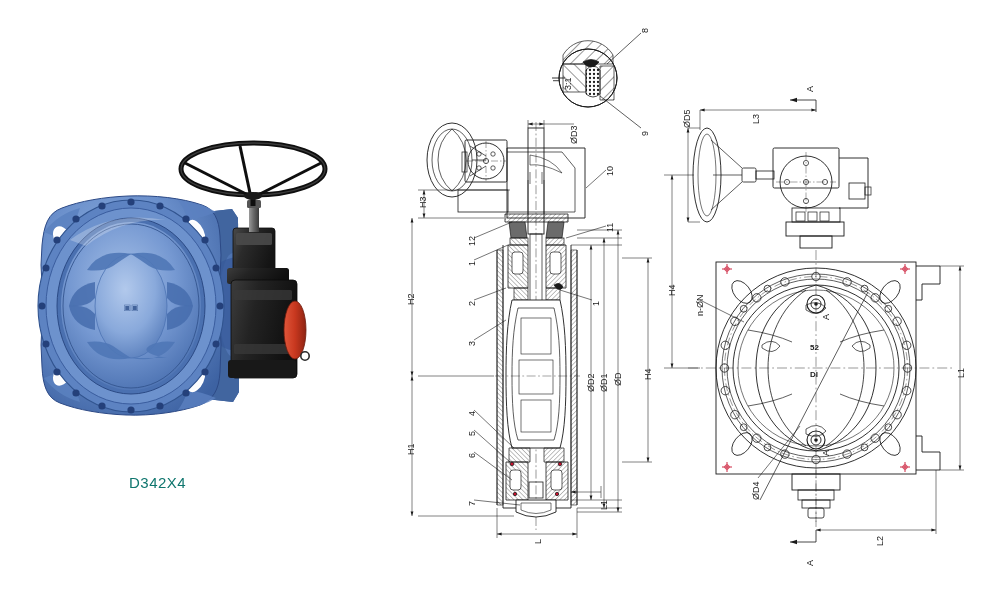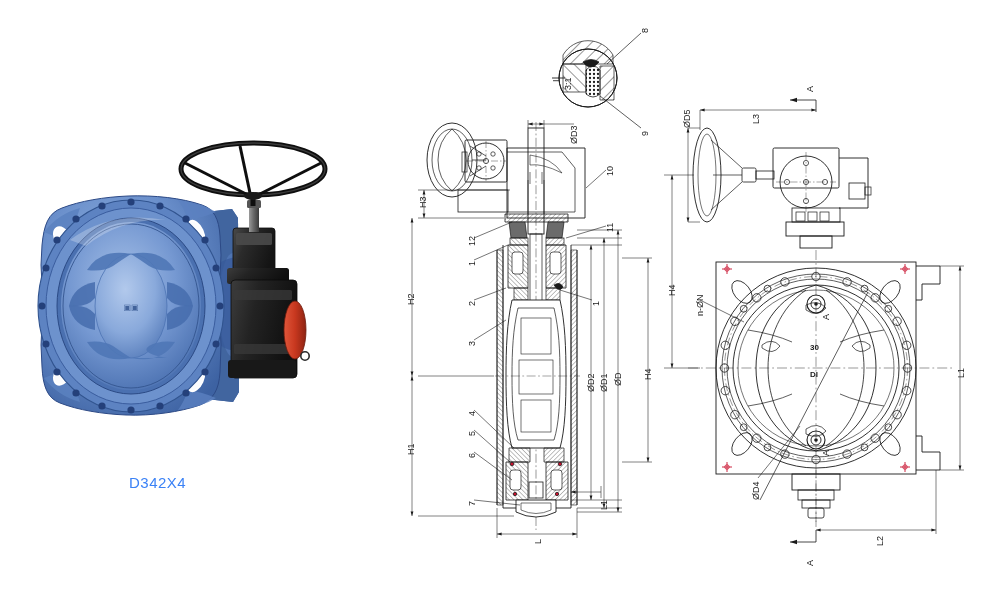--- a/index.html
+++ b/index.html
@@ -3,21 +3,21 @@
 <meta charset="utf-8">
 <title>Butterfly Valve Technical Drawing</title>
 <style>
   html,body{margin:0;padding:0;background:#ffffff;}
   body{width:1000px;height:600px;position:relative;overflow:hidden;
        font-family:"Liberation Sans", sans-serif;color:#1a1a1a;}
   #canvas{position:absolute;left:0;top:0;width:1000px;height:600px;}
   .lbl{position:absolute;font-family:"Liberation Sans",sans-serif;
        font-size:9px;color:#1a1a1a;white-space:nowrap;line-height:1;}
   .rot90{transform:rotate(-90deg);transform-origin:left top;}
-  .photo-caption{position:absolute;font-size:15px;color:#3b82f6;letter-spacing:.5px;}
+  .photo-caption{position:absolute;font-size:15px;color:#0f766e;letter-spacing:.5px;}
   svg{display:block;}
 </style>
 </head>
 <body>
 
 <div id="canvas">
 
 <svg width="1000" height="600" viewBox="0 0 1000 600">
   <defs>
 
@@ -620,16 +620,16 @@
 
 <div class="lbl rot90" style="left:683px;top:128px;">ØD5</div>
 <div class="lbl rot90" style="left:752px;top:124px;">L3</div>
 <div class="lbl rot90" style="left:668px;top:296px;">H4</div>
 <div class="lbl rot90" style="left:957px;top:378px;">L1</div>
 <div class="lbl rot90" style="left:876px;top:546px;">L2</div>
 
 <div class="lbl rot90" style="left:696px;top:316px;">n-ØN</div>
 <div class="lbl rot90" style="left:752px;top:500px;">ØD4</div>
 
-<div class="lbl" style="left:810px;top:344px;font-size:8px;font-weight:bold;">30</div>
+<div class="lbl" style="left:810px;top:344px;font-size:8px;font-weight:bold;">52</div>
 <div class="lbl" style="left:810px;top:356px;font-size:8px;font-weight:bold;margin-top:15px;">DI</div>
 
 </div>
 
 </body></html>

